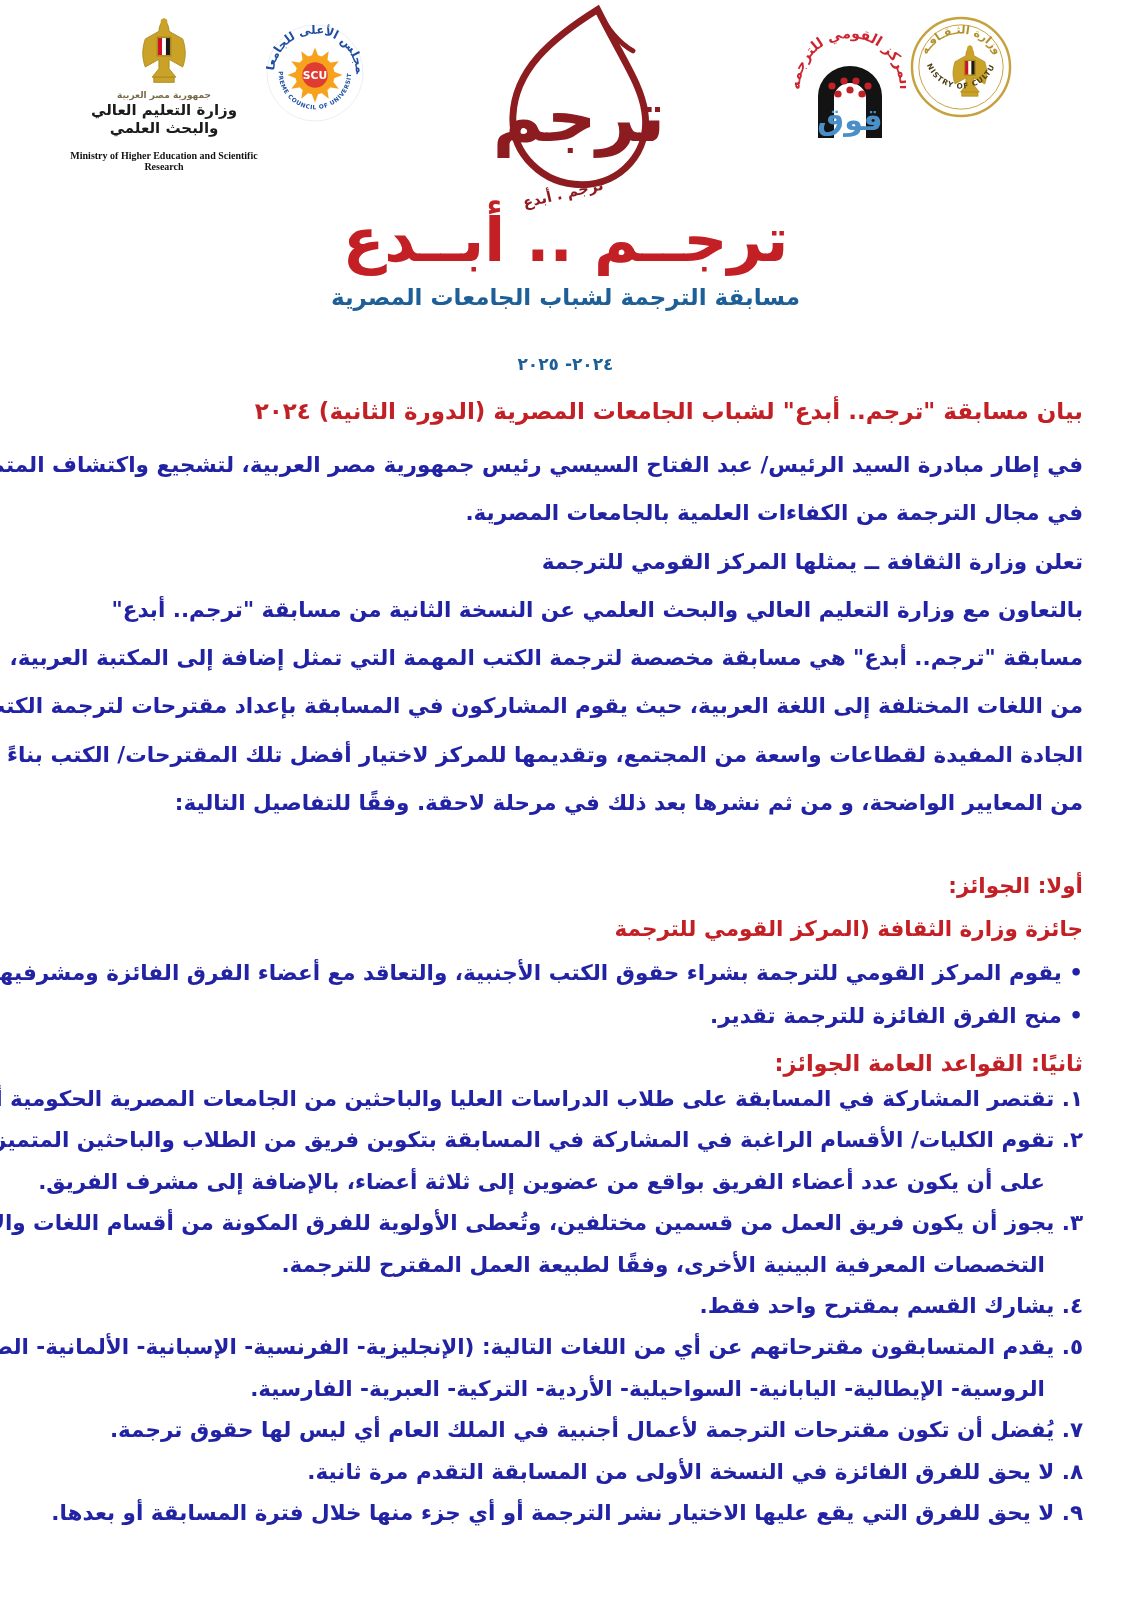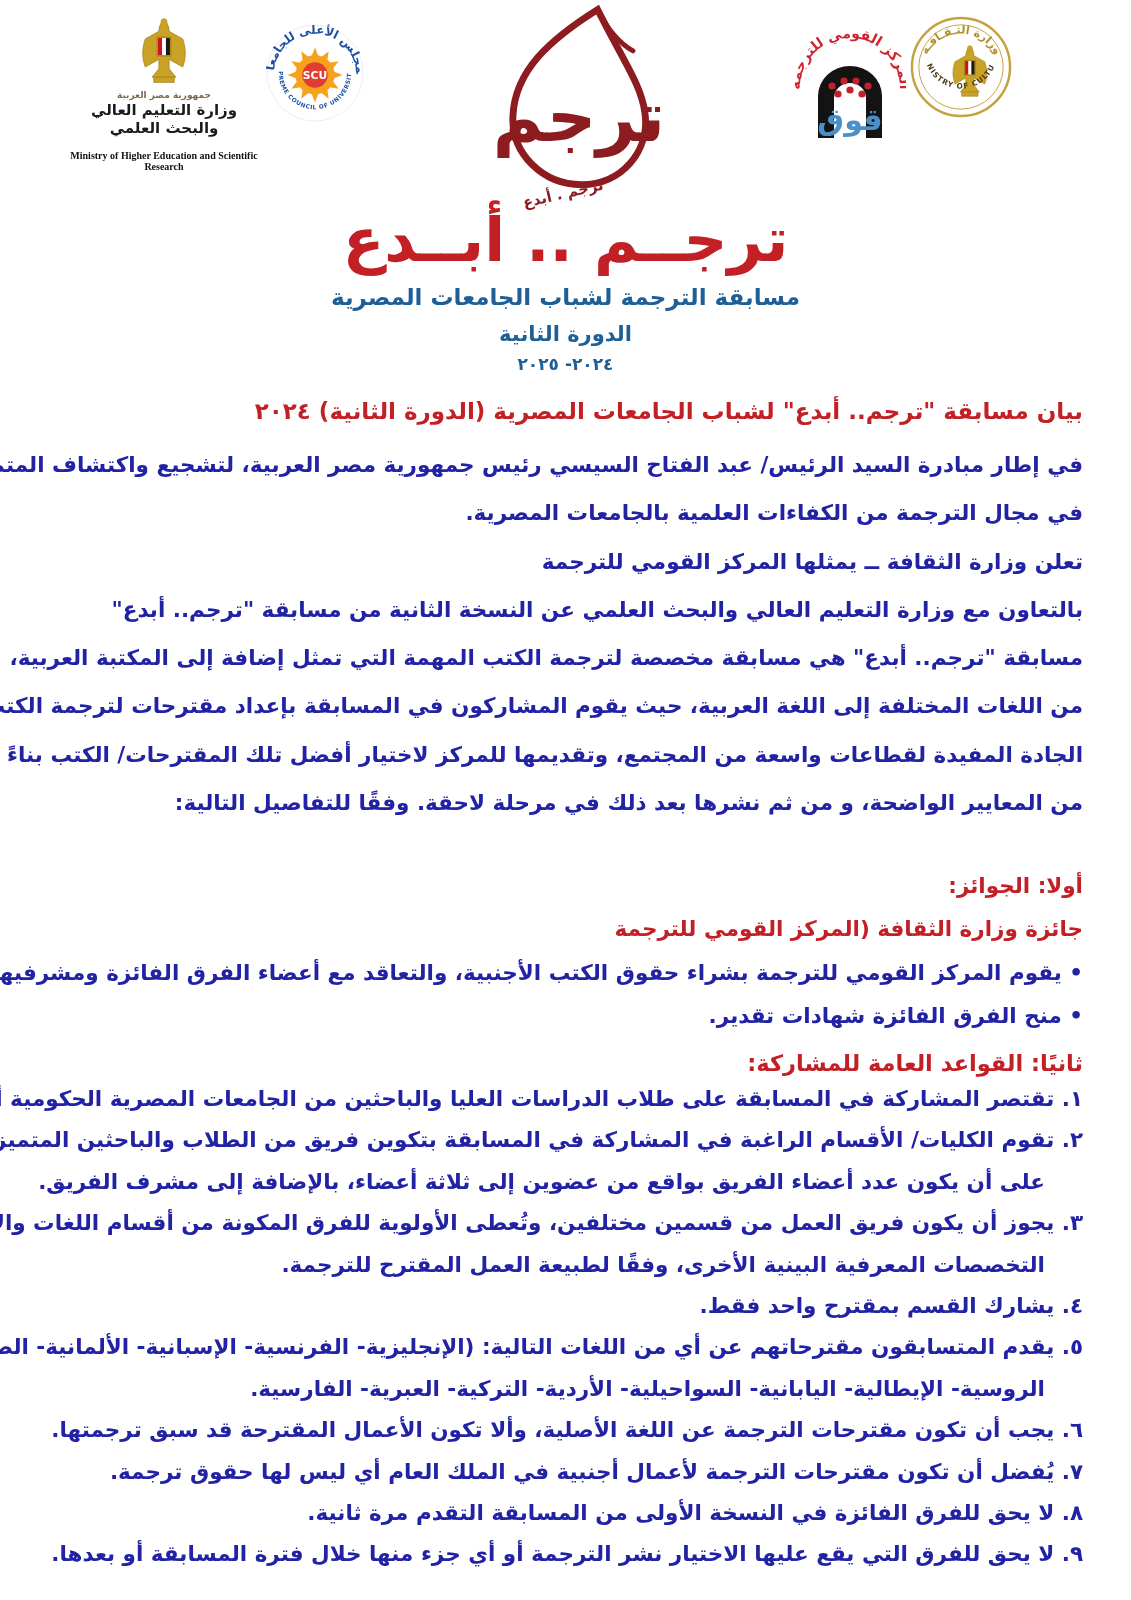--- a/index.html
+++ b/index.html
@@ -175,53 +175,51 @@
         <use href="#eagle"></use>
       </g>
       <text font-size="7.5" font-weight="700" fill="#4a3d14" letter-spacing="1">
         <textPath href="#mocBot" startOffset="50%" text-anchor="middle">MINISTRY OF CULTURE</textPath>
       </text>
     </svg>
   </div>
 
   <div class="abs main-title">ترجــم .. أبــدع</div>
   <div class="abs subtitle">مسابقة الترجمة لشباب الجامعات المصرية</div>
-  <div class="abs edition">الدورة الثانية</div>
   <div class="abs years">٢٠٢٤- ٢٠٢٥</div>
 
   <div class="abs statement-heading">بيان مسابقة "ترجم.. أبدع" لشباب الجامعات المصرية  (الدورة الثانية)   ٢٠٢٤</div>
 
   <div class="abs statement-lines">
     <div class="line">في إطار مبادرة السيد الرئيس/ عبد الفتاح السيسي رئيس جمهورية مصر العربية، لتشجيع واكتشاف المتميزين</div>
     <div class="line">في مجال الترجمة من الكفاءات العلمية بالجامعات المصرية.</div>
     <div class="line">تعلن وزارة الثقافة ــ يمثلها المركز القومي للترجمة</div>
     <div class="line">بالتعاون مع وزارة التعليم العالي والبحث العلمي عن النسخة الثانية من مسابقة "ترجم.. أبدع"</div>
     <div class="line">مسابقة "ترجم.. أبدع" هي مسابقة مخصصة لترجمة الكتب المهمة التي تمثل إضافة إلى المكتبة العربية،</div>
     <div class="line">من اللغات المختلفة إلى اللغة العربية، حيث يقوم المشاركون في المسابقة بإعداد مقترحات لترجمة الكتب الثقافية</div>
     <div class="line">الجادة المفيدة لقطاعات واسعة من المجتمع، وتقديمها للمركز لاختيار أفضل تلك المقترحات/ الكتب بناءً على مجموعة</div>
     <div class="line">من المعايير الواضحة، و من ثم نشرها بعد ذلك في مرحلة لاحقة. وفقًا للتفاصيل التالية:</div>
   </div>
 
   <div class="abs prizes-block">
     <div class="prize-heading">أولا: الجوائز:</div>
     <div class="prize-subheading">جائزة وزارة الثقافة (المركز القومي للترجمة</div>
     <div class="prize-bullet">• يقوم المركز القومي للترجمة بشراء حقوق الكتب الأجنبية، والتعاقد مع أعضاء الفرق الفائزة ومشرفيهم، ونشر ترجماتهم.</div>
-    <div class="prize-bullet">• منح الفرق الفائزة شهادات تقدير.</div>
-  </div>
-
-  <div class="abs rules-heading">ثانيًا: القواعد العامة للمشاركة:</div>
+    <div class="prize-bullet">• منح الفرق الفائزة للترجمة تقدير.</div>
+  </div>
+
+  <div class="abs rules-heading">ثانيًا: القواعد العامة الجوائز:</div>
 
   <div class="abs rules-lines">
     <div class="line">١. تقتصر المشاركة في المسابقة على طلاب الدراسات العليا والباحثين من الجامعات المصرية الحكومية أو الخاصة.</div>
     <div class="line">٢. تقوم الكليات/ الأقسام الراغبة في المشاركة في المسابقة بتكوين فريق من الطلاب والباحثين المتميزين لديها.</div>
     <div class="line indent">على أن يكون عدد أعضاء الفريق بواقع من عضوين إلى ثلاثة أعضاء، بالإضافة إلى مشرف الفريق.</div>
     <div class="line">٣. يجوز أن يكون فريق العمل من قسمين مختلفين، وتُعطى الأولوية للفرق المكونة من أقسام اللغات والأقسام ذات</div>
     <div class="line indent">التخصصات المعرفية البينية الأخرى، وفقًا لطبيعة العمل المقترح للترجمة.</div>
     <div class="line">٤. يشارك القسم بمقترح واحد فقط.</div>
     <div class="line">٥. يقدم المتسابقون مقترحاتهم عن أي من اللغات التالية: (الإنجليزية- الفرنسية- الإسبانية- الألمانية- الصينية</div>
     <div class="line indent">الروسية- الإيطالية- اليابانية- السواحيلية- الأردية- التركية- العبرية- الفارسية.</div>
-    <div class="line">٦. يجب أن تكون مقترحات الترجمة عن اللغة الأصلية، وألا تكون الأعمال المقترحة قد سبق ترجمتها.</div>
     <div class="line">٧. يُفضل أن تكون مقترحات الترجمة لأعمال أجنبية في الملك العام أي ليس لها حقوق ترجمة.</div>
     <div class="line">٨. لا يحق للفرق الفائزة في النسخة الأولى من المسابقة التقدم مرة ثانية.</div>
     <div class="line">٩. لا يحق للفرق التي يقع عليها الاختيار نشر الترجمة أو أي جزء منها خلال فترة المسابقة أو بعدها.</div>
   </div>
 
 </div>
 
 </body></html>

